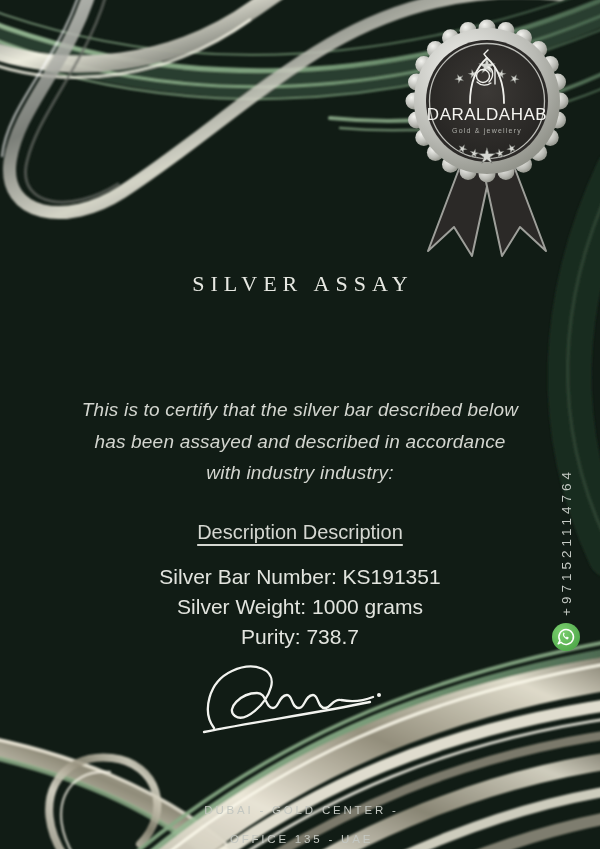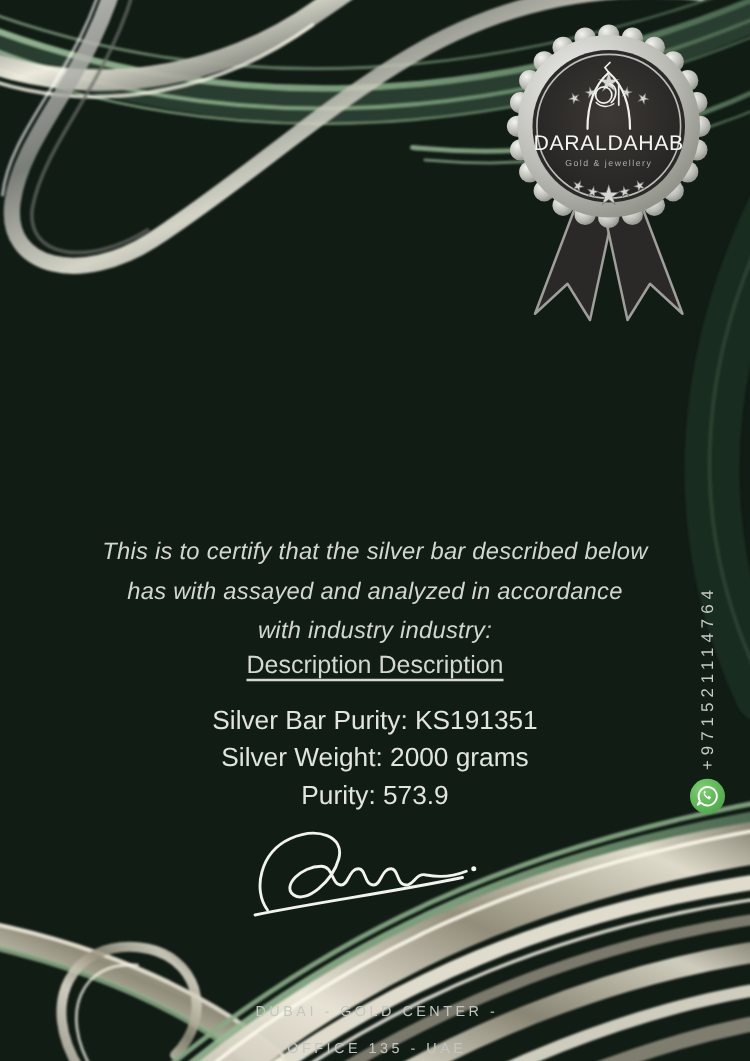--- a/index.html
+++ b/index.html
@@ -22,21 +22,20 @@
     font-family:"Liberation Serif", serif; font-size:47px; letter-spacing:5px;
     text-indent:5px; line-height:1.1;
     background:linear-gradient(180deg,#fbfbf8 0%,#c7c8c3 22%,#83857f 46%,#ecede8 62%,#9b9c97 82%,#dadbd6 100%);
     -webkit-background-clip:text; background-clip:text; color:transparent;
     -webkit-text-stroke:0.5px rgba(244,244,238,0.45);
   }
   .intro {
     position:absolute; left:0; top:394px; width:100%; text-align:center;
     font-style:italic; font-size:19px; line-height:31.5px; color:#d3d5cf;
     letter-spacing:0.2px;
-    margin-top:32px;
   }
   .desc-heading {
     position:absolute; left:0; top:521px; width:100%; text-align:center;
     font-size:20px; color:#d5d7d1;
     text-decoration:underline; text-underline-offset:5px; text-decoration-thickness:1.5px;
   }
   .desc-lines {
     position:absolute; left:0; top:562px; width:100%; text-align:center;
     font-size:21px; line-height:30px; color:#e2e4de;
   }
@@ -198,32 +197,33 @@
         <circle cx="-4" cy="-25" r="6.5" stroke-width="1.4"></circle>
         <path d="M 2,-19 C 7,-24 7,-32 1,-34" stroke-width="1.4"></path>
         <path d="M 8,-33 L 8,-17" stroke-width="1.4"></path>
         <path d="M -10,-19 C -6,-15 0,-15 4,-18" stroke-width="1.2"></path>
       </g>
       <text class="medal-brand" x="95" y="107" text-anchor="middle" font-size="17" letter-spacing="0.5" fill="#f4f4f0">DARALDAHAB</text>
       <text x="95" y="120" text-anchor="middle" font-size="7" letter-spacing="1.2" fill="#aeafaa" font-family="Liberation Sans, sans-serif">Gold &amp; jewellery</text>
     </svg>
   </div>
 
+  <div class="subtitle">SILVER ASSAY</div>
 
   <div class="intro">
     <div>This is to certify that the silver bar described below</div>
-    <div>has with assayed and analyzed in accordance</div>
+    <div>has been assayed and described in accordance</div>
     <div>with industry industry:</div>
   </div>
 
   <div class="desc-heading">Description Description</div>
   <div class="desc-lines">
-    <div>Silver Bar Purity: KS191351</div>
-    <div>Silver Weight: 2000 grams</div>
-    <div>Purity: 573.9</div>
+    <div>Silver Bar Number: KS191351</div>
+    <div>Silver Weight: 1000 grams</div>
+    <div>Purity: 738.7</div>
   </div>
 
   <svg class="signature" width="200" height="78" viewBox="0 0 200 78">
     <path d="M 14,64 C 2,48 8,18 32,7 C 54,-3 76,5 71,23 C 66,41 45,59 35,52 C 25,45 41,29 57,29 C 67,29 65,44 73,44 C 79,44 79,31 87,31 C 93,31 91,44 99,44 C 105,44 105,31 113,31 C 119,31 117,44 125,44 C 131,44 133,34 141,36 C 151,38 163,37 173,33"></path>
     <path d="M 4,68 C 52,58 112,50 170,38"></path>
     <circle cx="179" cy="31" r="2" fill="#f2f3ef" stroke="none"></circle>
   </svg>
 
   <div class="addr addr1">DUBAI - GOLD CENTER -</div>
   <div class="addr addr2">OFFICE 135 - UAE</div>

